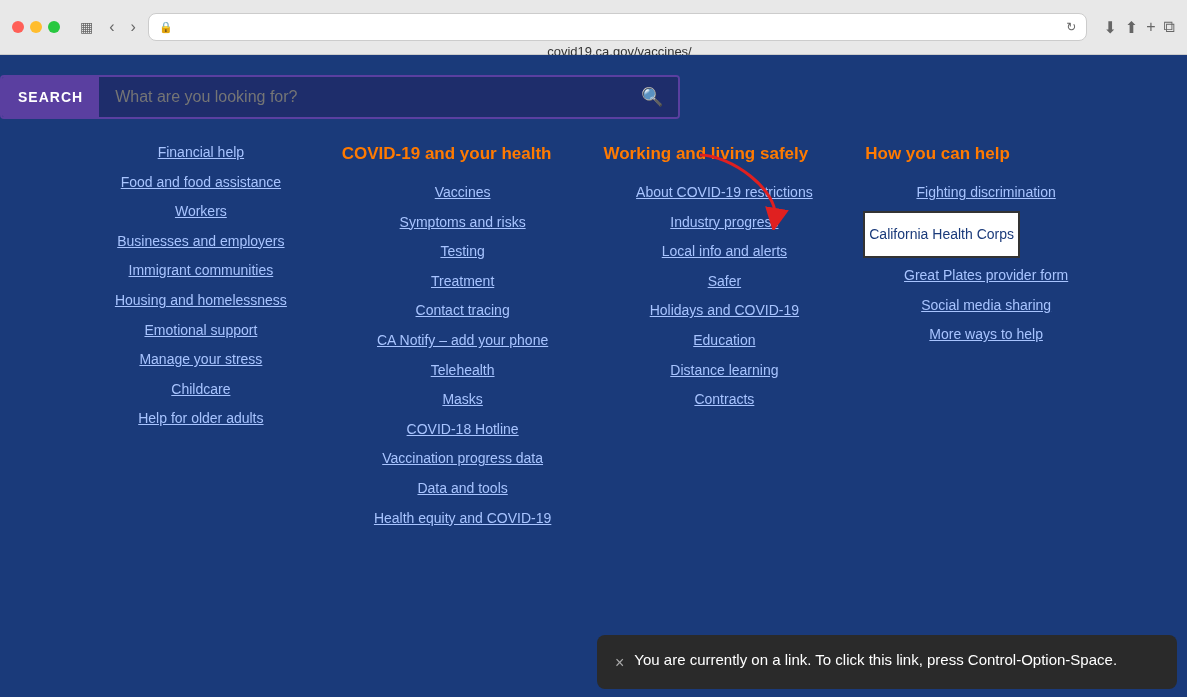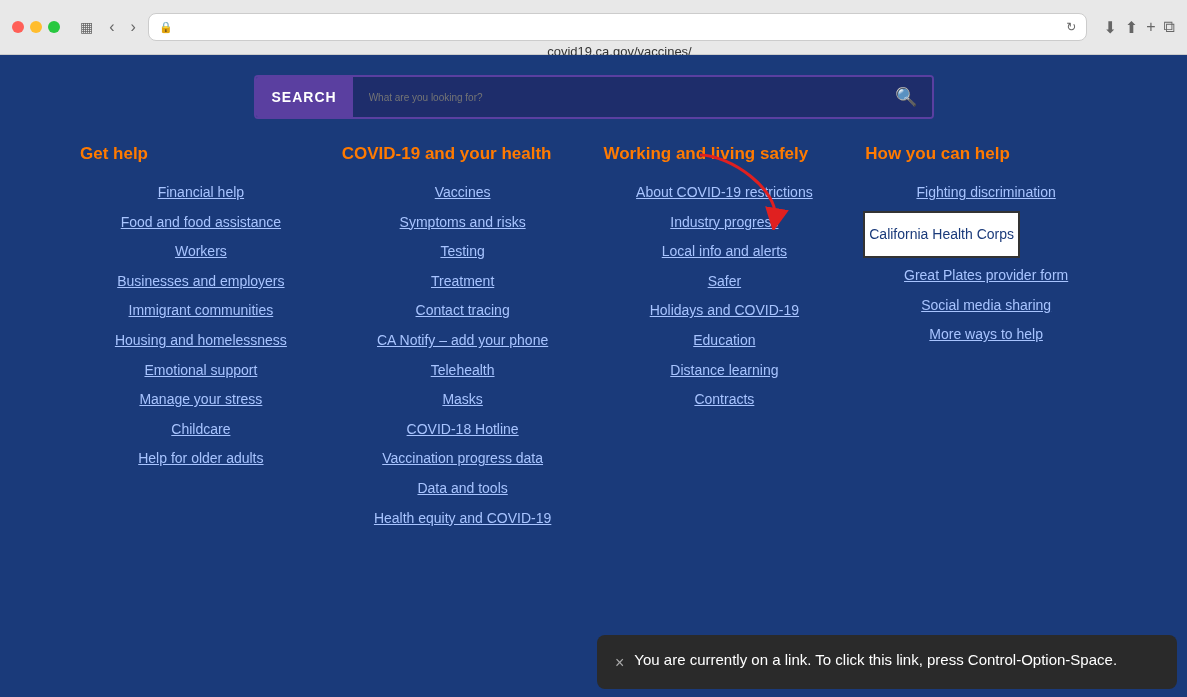--- a/index.html
+++ b/index.html
@@ -71,21 +71,20 @@
       background: #1a3a7a;
       width: 100%;
       height: calc(697px - 55px);
       overflow: hidden;
       position: relative;
     }
 
     
     .search-bar-container {
       display: flex;
-      justify-content: center;
       padding: 20px 0 24px;
     }
     .search-bar {
       display: flex;
       align-items: center;
       width: 680px;
       height: 44px;
       border-radius: 4px;
       overflow: hidden;
       border: 2px solid #5a3fa0;
@@ -99,21 +98,21 @@
       height: 100%;
       display: flex;
       align-items: center;
       letter-spacing: 1px;
     }
     .search-input {
       flex: 1;
       background: #1e2d6b;
       border: none;
       color: #9cb0d8;
-      font-size: 10px;
+      font-size: 16px;
       padding: 8px 16px;
       height: 100%;
       outline: none;
     }
     .search-icon-btn {
       background: #1e2d6b;
       border: none;
       color: white;
       font-size: 18px;
       padding: 0 14px;
@@ -230,21 +229,20 @@
     <div class="search-bar">
       <div class="search-label">SEARCH</div>
       <input class="search-input" type="text" placeholder="What are you looking for?" style="">
       <button class="search-icon-btn">🔍</button>
     </div>
   </div>
 
   <div class="nav-menu">
 
     <div class="nav-col">
-      <div class="col-title">Get help</div>
       <a class="nav-link">Financial help</a>
       <a class="nav-link">Food and food assistance</a>
       <a class="nav-link">Workers</a>
       <a class="nav-link">Businesses and employers</a>
       <a class="nav-link">Immigrant communities</a>
       <a class="nav-link">Housing and homelessness</a>
       <a class="nav-link">Emotional support</a>
       <a class="nav-link">Manage your stress</a>
       <a class="nav-link">Childcare</a>
       <a class="nav-link">Help for older adults</a>

